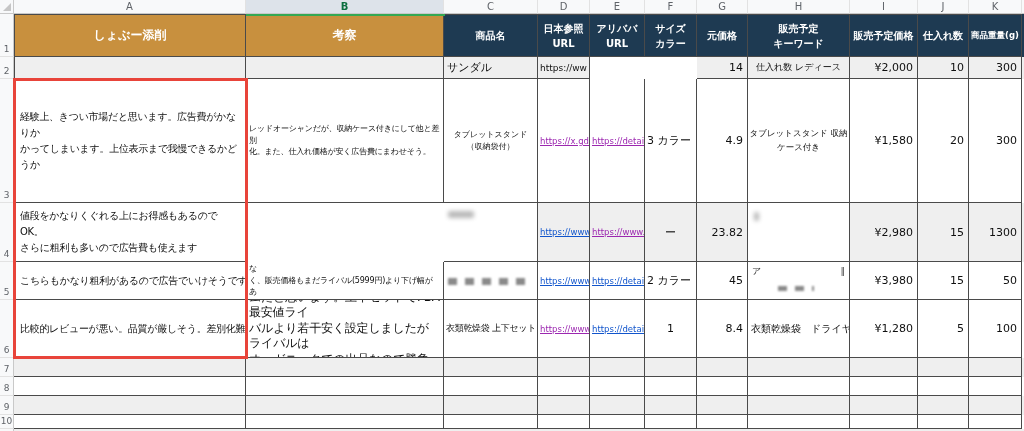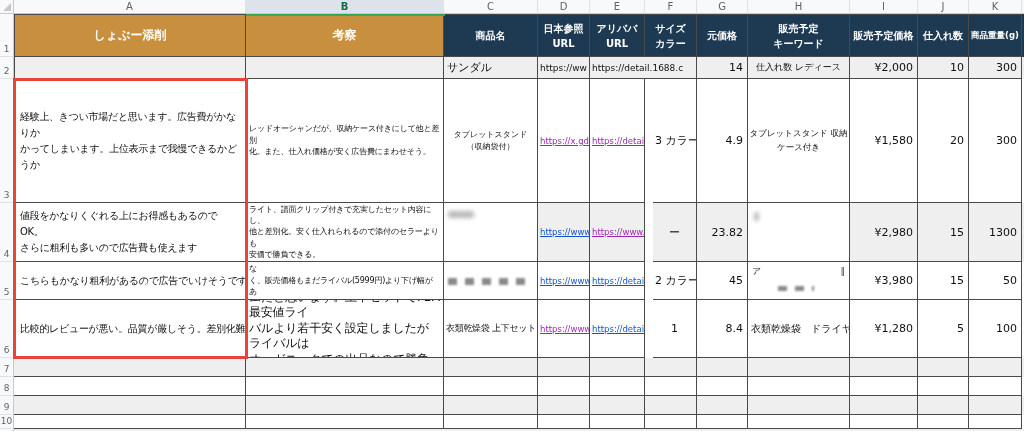--- a/index.html
+++ b/index.html
@@ -51,21 +51,21 @@
   .txB6{font-size:12px;line-height:1.28;}
   .num{justify-content:flex-end;font-size:11px;padding:0 4px;white-space:nowrap;}
   .ctr{justify-content:center;text-align:center;}
   .nw{white-space:nowrap;}
   .c2t{font-size:11px;padding:0 3px;}
   .c3t{font-size:8px;line-height:1.5;white-space:pre-line;}
   .c6t{font-size:9px;padding:0 2px;letter-spacing:-0.3px;}
   .h2t{font-size:9px;}
   .h3t{font-size:8.5px;line-height:1.6;white-space:pre-line;}
   .h6t{font-size:10px;padding:0 3px;}
-  .fvt{font-size:11px;padding:0 2px;margin-left:8px;}
+  .fvt{font-size:11px;padding:0 2px;}
   .lk{font-size:8.5px;white-space:nowrap;text-decoration:underline;padding:0 2px;cursor:pointer;}
   .lkb{color:var(--lkb);}
   .lkp{color:var(--lkp);}
   .plain{font-size:9px;white-space:nowrap;padding:0 2px;color:#111;}
   
   .smudge{position:absolute;filter:blur(2px);background:#b9b9b9;border-radius:2px;}
   .dashes{position:absolute;filter:blur(1.2px);height:7px;
       background:repeating-linear-gradient(90deg,#8a8a8a 0 9px,transparent 9px 17px);}
   .redmark{position:absolute;font-size:9px;color:#333;line-height:1;}
   
@@ -118,21 +118,20 @@
     <div class="c hN" style="grid-area:2/8">元価格</div>
     <div class="c hN" style="grid-area:2/10">販売予定価格</div>
     <div class="c hN" style="grid-area:2/11">仕入れ数</div>
     <div class="c hN k" style="grid-area:2/12">商品重量(g)</div>
     <div class="slivN" style="grid-area:2/13"></div>
 
     <div class="c gray bl" style="grid-area:3/2"></div>
     <div class="c gray" style="grid-area:3/3"></div>
     <div class="c gray c2t nw" style="grid-area:3/4">サンダル</div>
     <div class="c gray plain" style="grid-area:3/5">https://ww</div>
-    <div class="c gray plain" style="grid-area:3/6;grid-column:6/8">https://detail.1688.c</div>
     <div class="c gray num" style="grid-area:3/8">14</div>
     <div class="c gray ctr h2t" style="grid-area:3/9">仕入れ数 レディース</div>
     <div class="c gray num" style="grid-area:3/10">¥2,000</div>
     <div class="c gray num" style="grid-area:3/11">10</div>
     <div class="c gray num" style="grid-area:3/12">300</div>
     <div class="sliv gray" style="grid-area:3/13"></div>
 
     <div class="c bl txA" style="grid-area:4/2">経験上、きつい市場だと思います。広告費がかなりか
 かってしまいます。上位表示まで我慢できるかどうか</div>
     <div class="c txB" style="grid-area:4/3">レッドオーシャンだが、収納ケース付きにして他と差別
@@ -149,23 +148,20 @@
     <div class="c num" style="grid-area:4/8">4.9</div>
     <div class="c ctr h3t" style="grid-area:4/9">タブレットスタンド 収納
 ケース付き</div>
     <div class="c num" style="grid-area:4/10">¥1,580</div>
     <div class="c num" style="grid-area:4/11">20</div>
     <div class="c num" style="grid-area:4/12">300</div>
     <div class="sliv" style="grid-area:4/13"></div>
 
     <div class="c bl txA" style="grid-area:5/2">値段をかなりくぐれる上にお得感もあるのでOK。
 さらに粗利も多いので広告費も使えます</div>
-    <div class="c txB" style="grid-area:5/3">ライト、譜面クリップ付きで充実したセット内容にし、
-他と差別化。安く仕入れられるので添付のセラーよりも
-安価で勝負できる。</div>
     <div class="c white" style="grid-area:5/4">
       <span class="smudge" style="left:4px;top:8px;width:26px;height:7px;"></span>
     </div>
     <div class="c gray" style="grid-area:5/5">
         <span class="lk lkb">https://www.</span>
       </div>
     <div class="c gray" style="grid-area:5/6">
         <span class="lk lkp">https://www.</span>
       </div>
     <div class="c gray ctr fvt" style="grid-area:5/7">ー</div>

